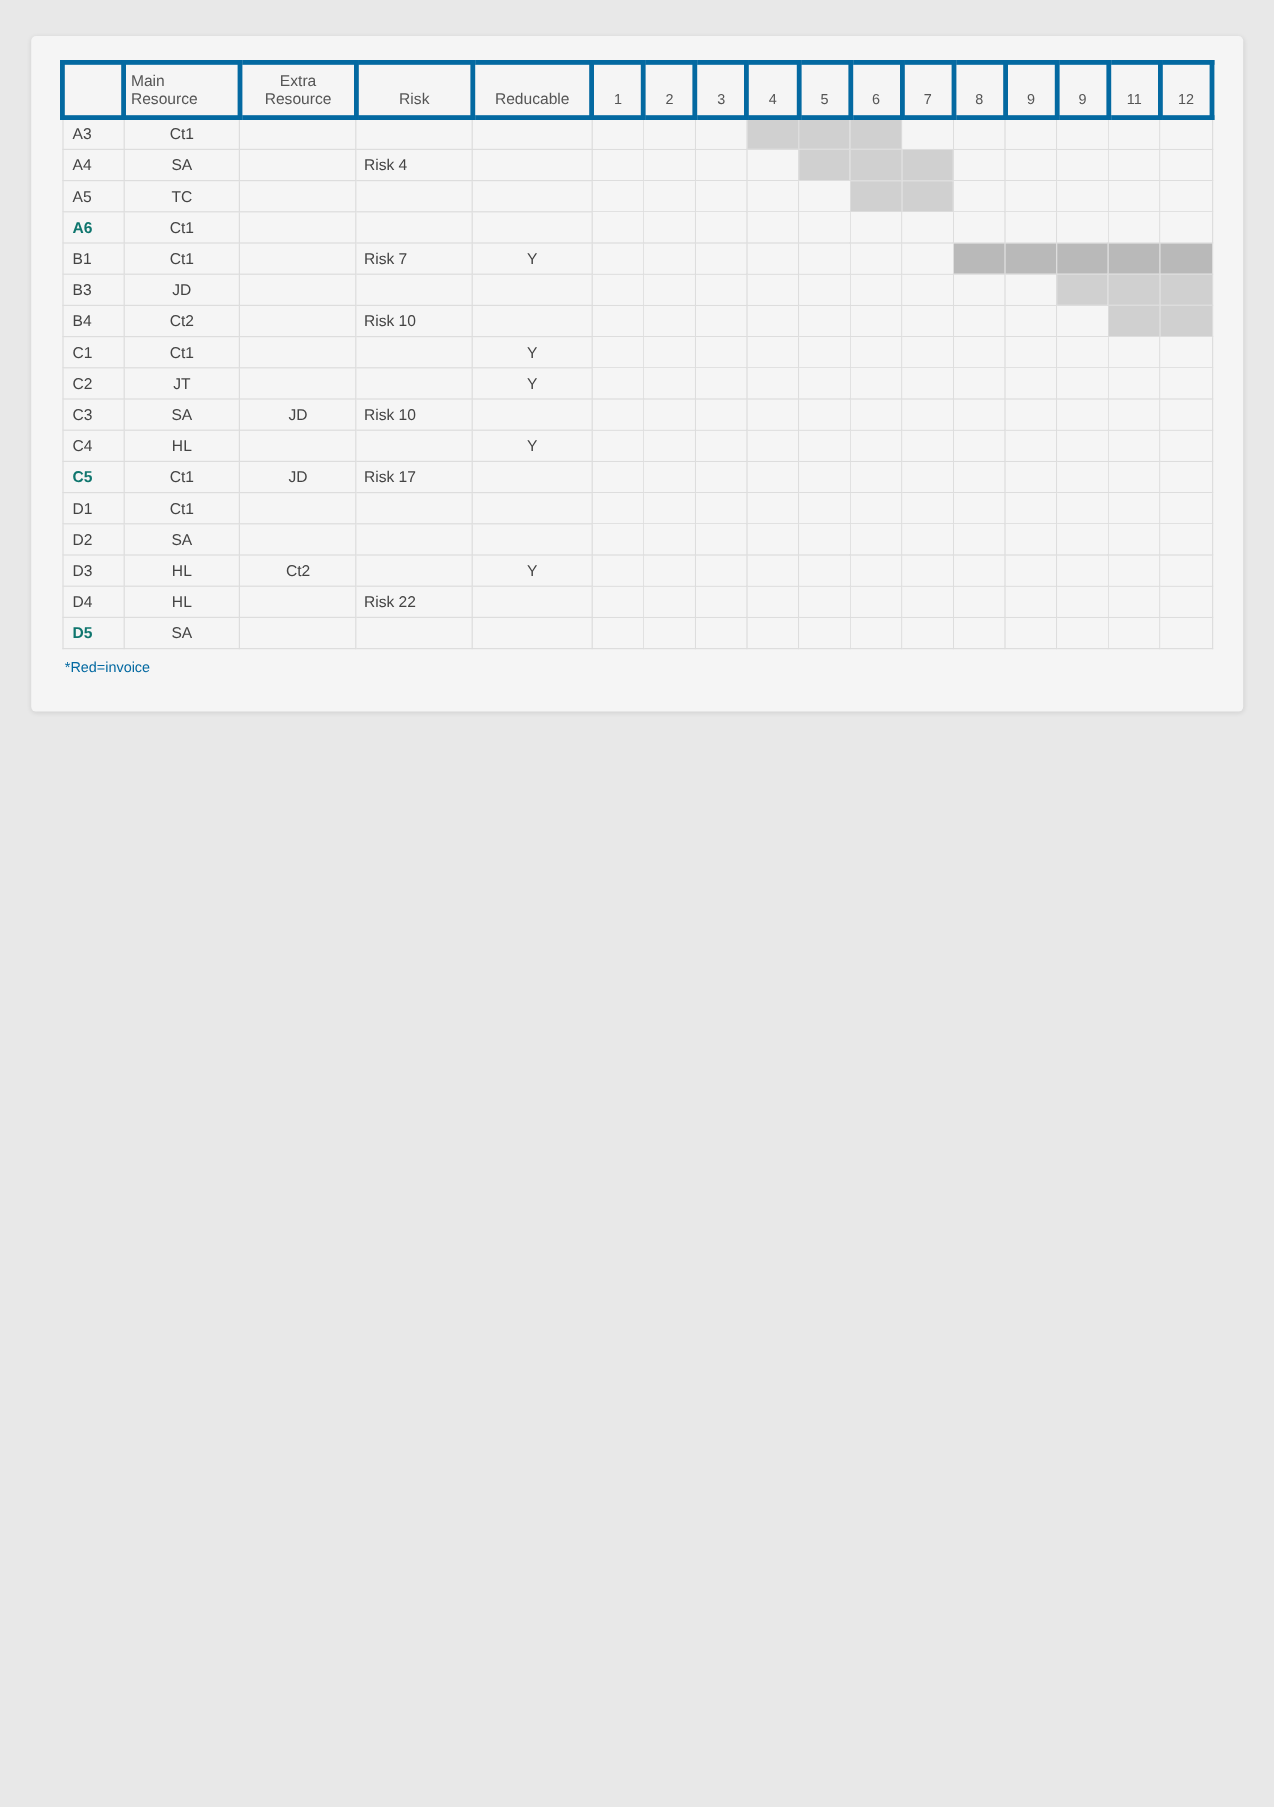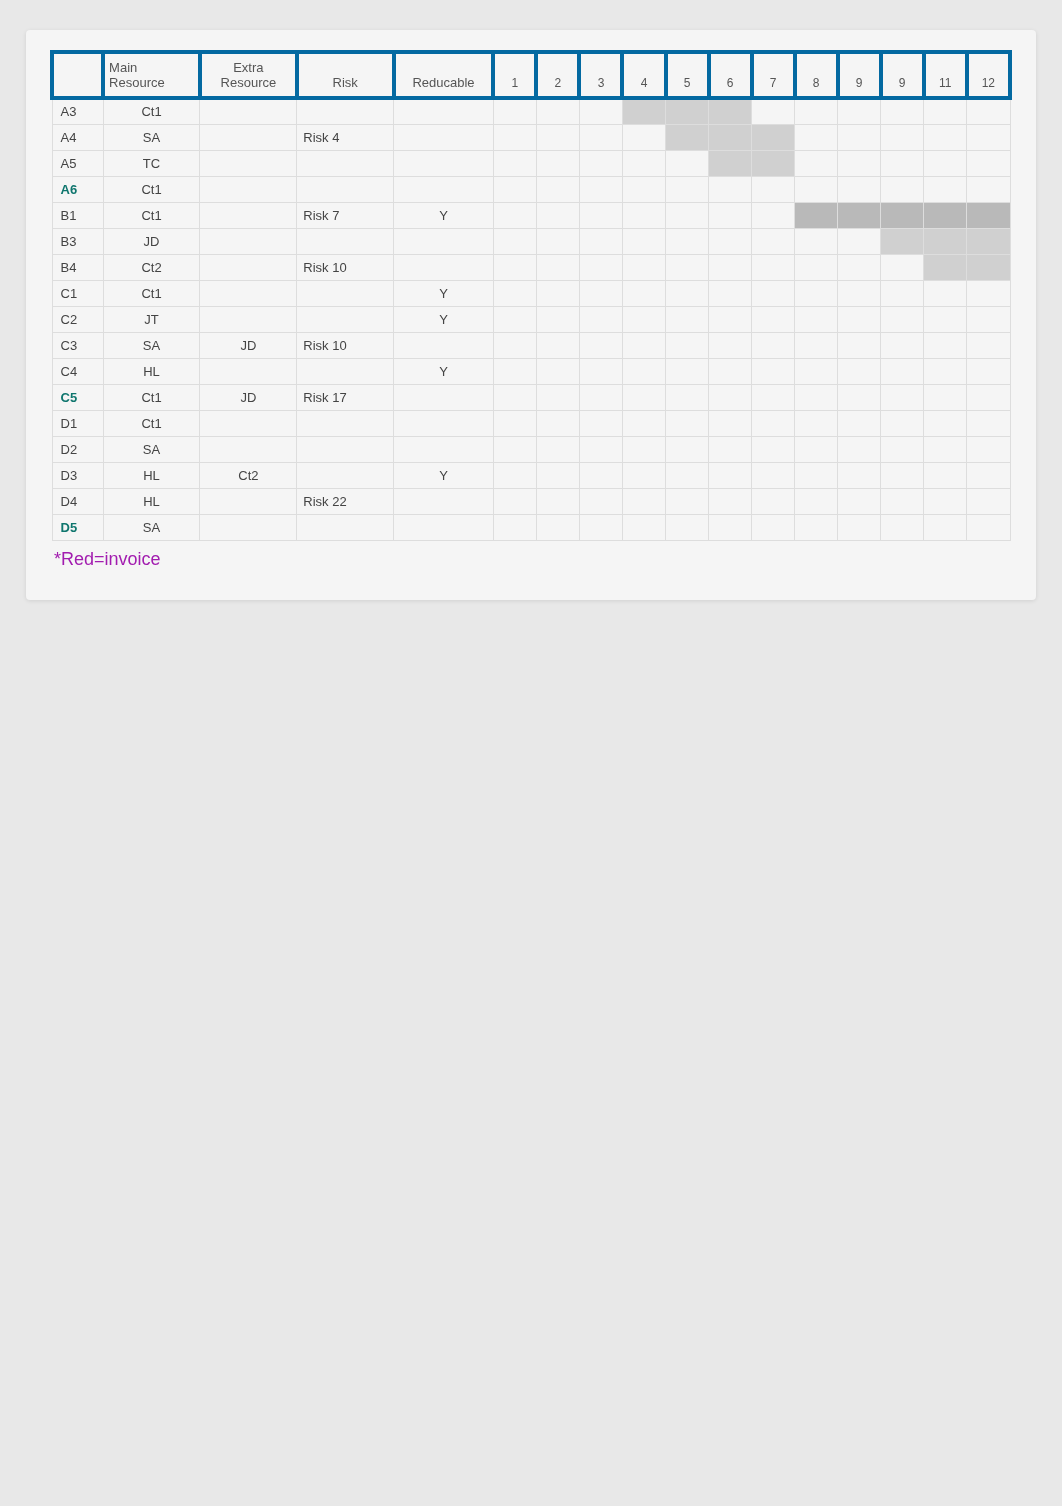--- a/index.html
+++ b/index.html
@@ -96,22 +96,22 @@
     }
     .gantt-fill.dark {
       background: #a0a0a0;
       opacity: 0.7;
     }
     .gantt-fill.medium {
       background: #b8b8b8;
       opacity: 0.6;
     }
     .footnote {
-      font-size: 18px;
-      color: #a21caf;
+      font-size: 12px;
+      color: #0369a1;
       margin-top: 8px;
       padding-left: 4px;
     }
   </style>
 </head>
 <body>
 
 <div class="page-container">
   <table>
     <thead>

